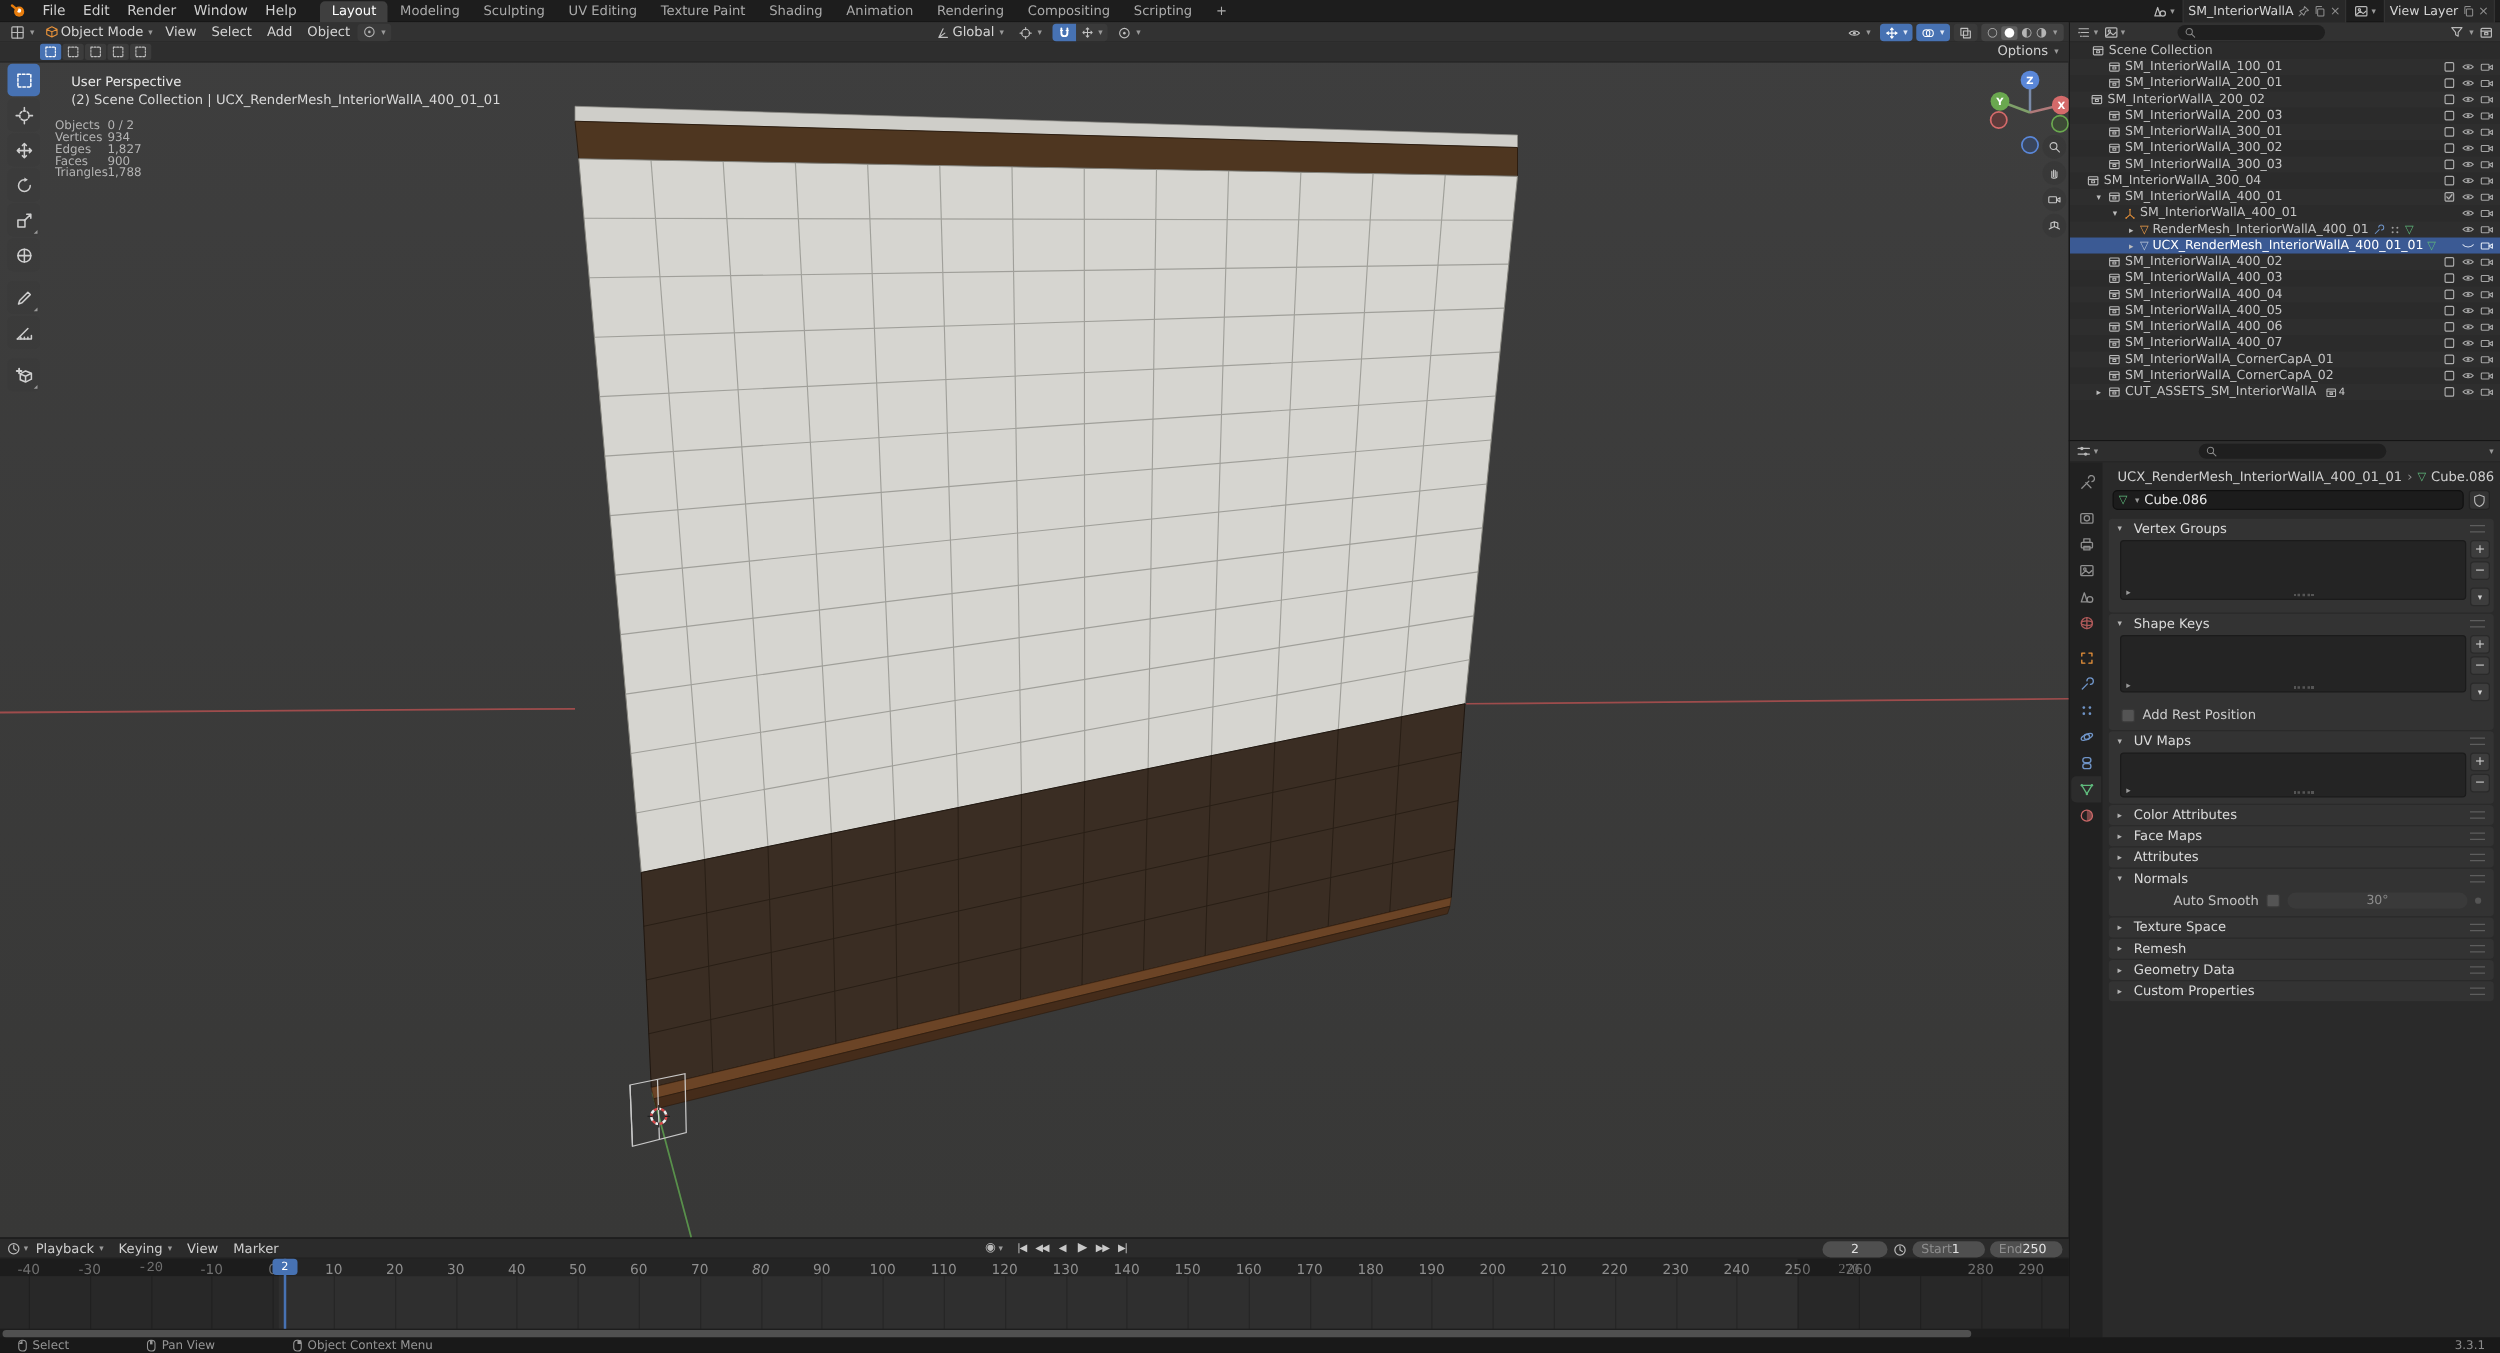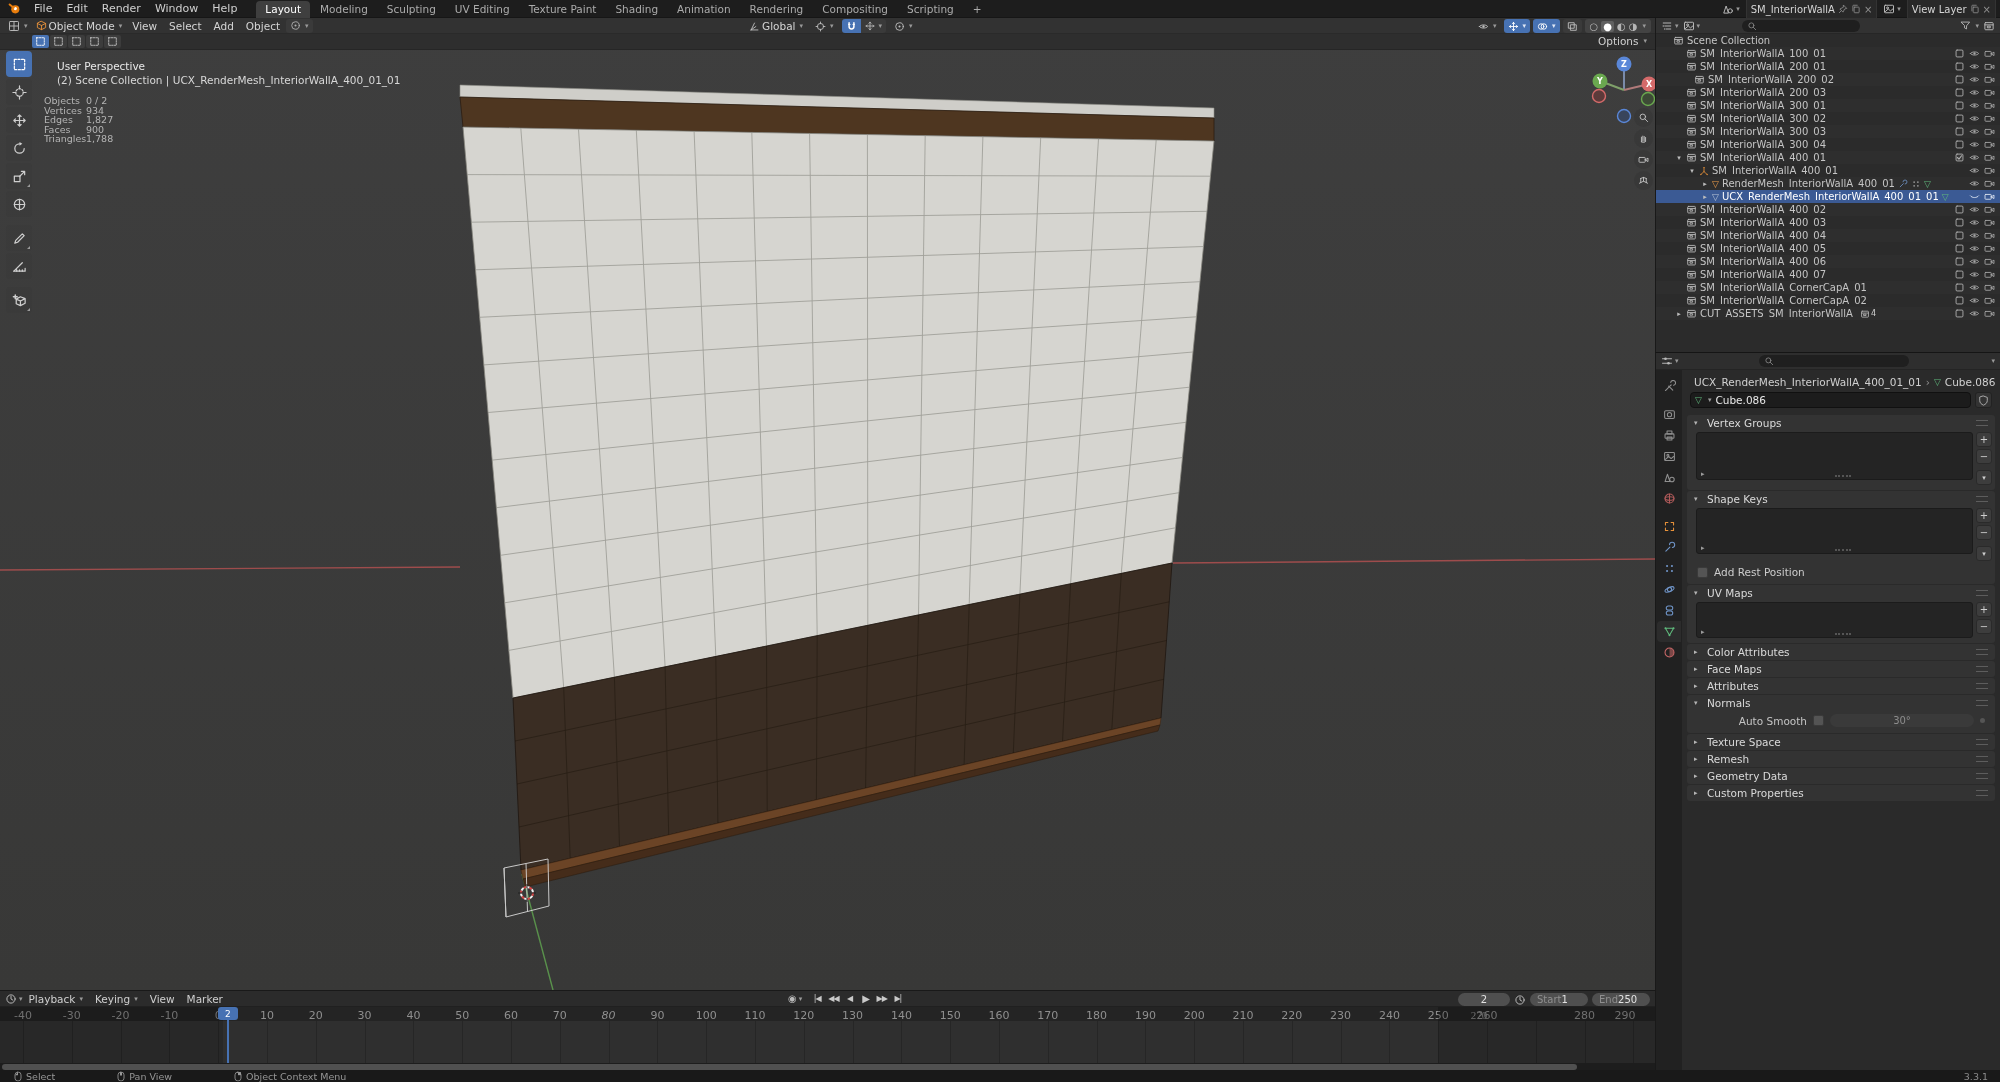--- a/index.html
+++ b/index.html
@@ -755,21 +755,21 @@
               <use href="#s-chk"></use>
             </svg>
             <svg class="ic" width="11" height="11" style="color: rgb(165, 165, 165);">
               <use href="#s-eye"></use>
             </svg>
             <svg class="ic" width="11" height="11" style="color: rgb(165, 165, 165);">
               <use href="#s-cam"></use>
             </svg>
           </span>
         </div>
-        <div class="orow" style="padding-left: 27px;">
+        <div class="orow" style="padding-left: 5px;">
           <span class="caret"></span>
           <svg class="ic" width="11" height="11" style="color: rgb(185, 185, 185);">
             <use href="#s-col"></use>
           </svg>
           <span class="oname">SM_InteriorWallA_200_02</span>
           <span class="osp"></span>
           <span class="oright">
             <svg class="ic" width="11" height="11" style="color: rgb(176, 176, 176);">
               <use href="#s-chk"></use>
             </svg>
@@ -850,21 +850,21 @@
               <use href="#s-chk"></use>
             </svg>
             <svg class="ic" width="11" height="11" style="color: rgb(165, 165, 165);">
               <use href="#s-eye"></use>
             </svg>
             <svg class="ic" width="11" height="11" style="color: rgb(165, 165, 165);">
               <use href="#s-cam"></use>
             </svg>
           </span>
         </div>
-        <div class="orow" style="padding-left: 19px;">
+        <div class="orow" style="padding-left: 2px;">
           <span class="caret"></span>
           <svg class="ic" width="11" height="11" style="color: rgb(185, 185, 185);">
             <use href="#s-col"></use>
           </svg>
           <span class="oname">SM_InteriorWallA_300_04</span>
           <span class="osp"></span>
           <span class="oright">
             <svg class="ic" width="11" height="11" style="color: rgb(176, 176, 176);">
               <use href="#s-chk"></use>
             </svg>
@@ -1419,21 +1419,21 @@
           </span>
         <span class="fld" style="width:58px">
             <span class="dim">End</span>
             <span>250</span>
           </span>
       </div>
     </div>
     <div id="tl-ruler">
         <span class="tick" style="left: 23px;">-40</span>
         <span class="tick" style="left: 71.8px;">-30</span>
-        <span class="tick" style="left: 120.6px;">-20</span>
+        <span class="tick" style="left: 120.6px; font-family: Liberation Mono, monospace;">-20</span>
         <span class="tick" style="left: 169.4px;">-10</span>
         <span class="tick" style="left: 218.2px;">0</span>
         <span class="tick" style="left: 267px;">10</span>
         <span class="tick" style="left: 315.8px;">20</span>
         <span class="tick" style="left: 364.6px;">30</span>
         <span class="tick" style="left: 413.4px;">40</span>
         <span class="tick" style="left: 462.2px;">50</span>
         <span class="tick" style="left: 511px;">60</span>
         <span class="tick" style="left: 559.8px;">70</span>
         <span class="tick" style="left: 608.6px; font-style: italic;">80</span>

